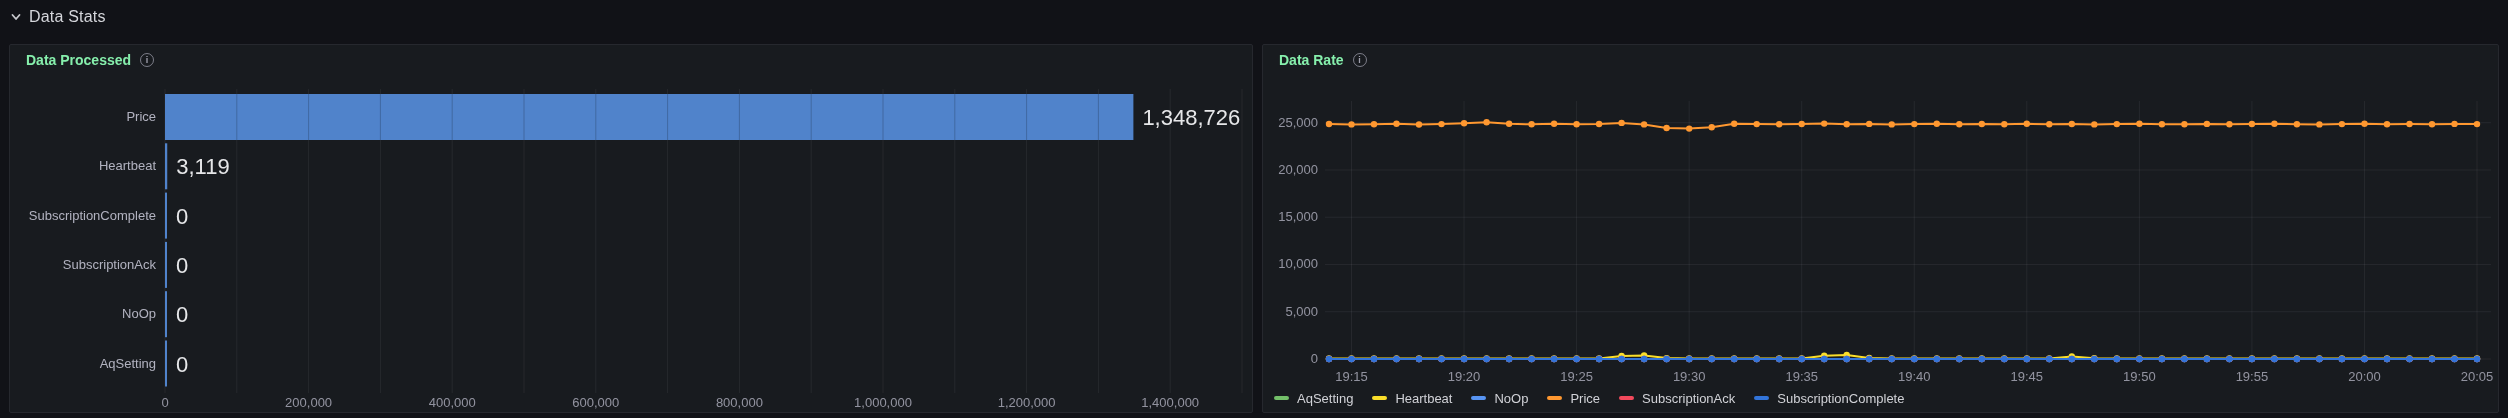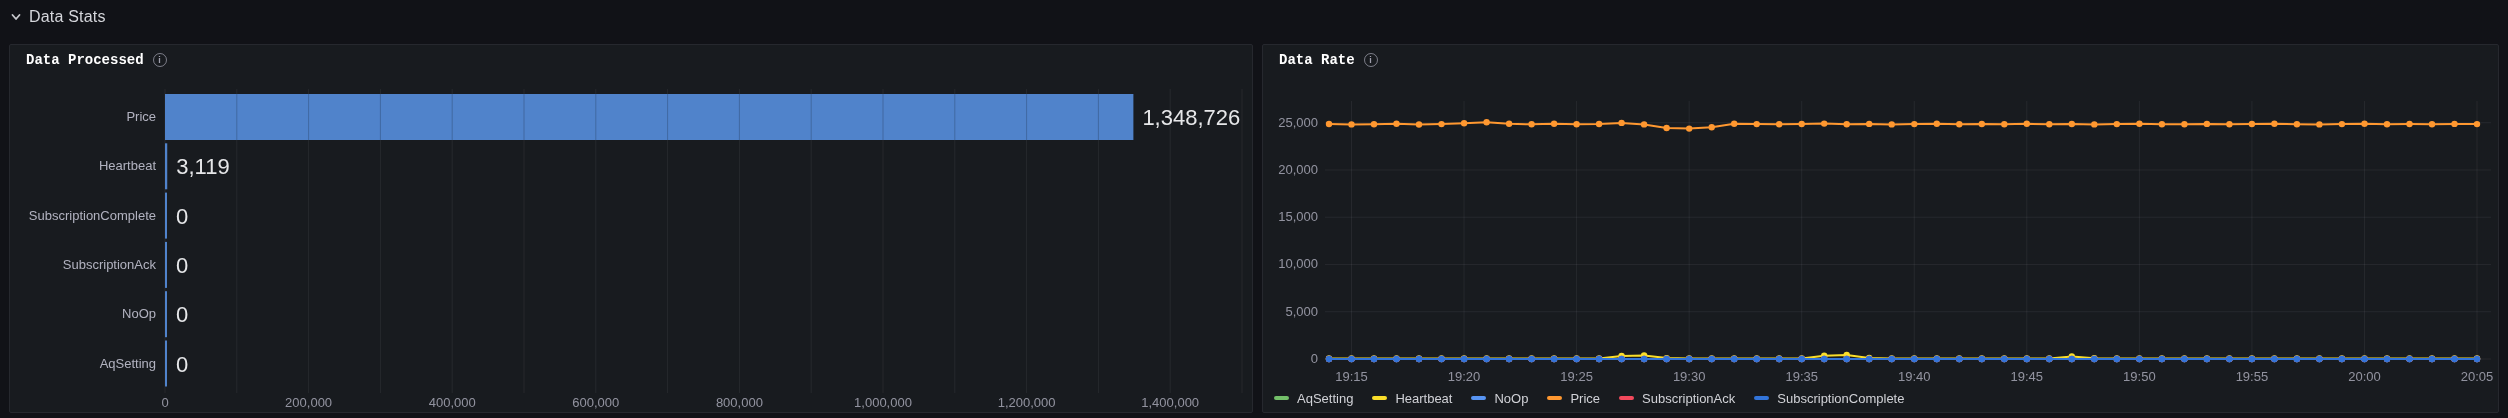--- a/index.html
+++ b/index.html
@@ -26,21 +26,21 @@
     border-radius: 2px;
   }
   .panel-left  { left: 9px;    width: 1244px; }
   .panel-right { left: 1262px; width: 1237px; }
 
   .panel-header {
     position: absolute; top: 0; left: 0; right: 0; height: 30px;
     display: flex; align-items: center; gap: 9px;
     padding: 0 16px;
   }
-  .panel-title { font-size: 14px; font-weight: 600; color: #ffffff; font-family: Liberation Mono, monospace; }
+  .panel-title { font-size: 14px; font-weight: 600; color: #86efac; }
   .info-icon {
     width: 14px; height: 14px; border-radius: 50%;
     border: 1.2px solid rgba(204,204,220,0.55);
     color: rgba(204,204,220,0.75);
     font-size: 9px; font-weight: 700; font-style: normal;
     display: inline-flex; align-items: center; justify-content: center;
     cursor: pointer;
   }
   .chart-svg { position: absolute; left: 0; top: 30px; }
   svg text { font-family: "Liberation Sans", sans-serif; }

